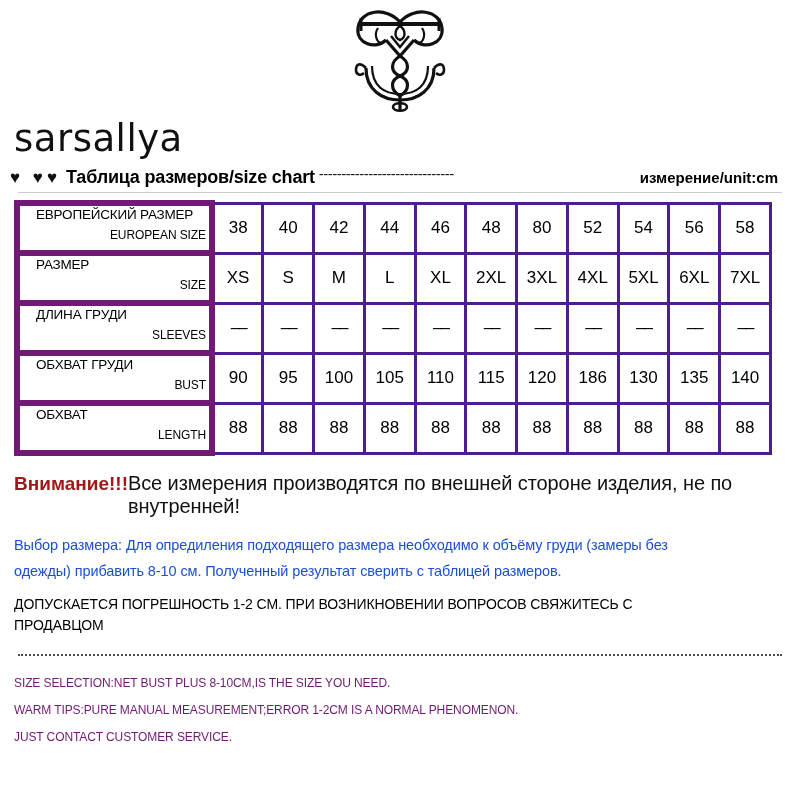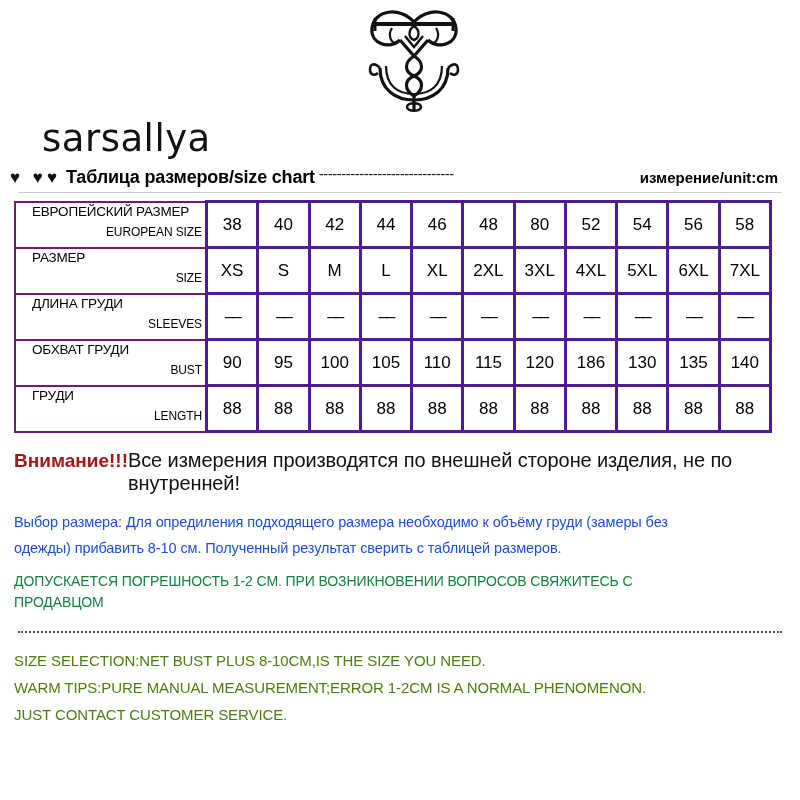--- a/index.html
+++ b/index.html
@@ -14,21 +14,20 @@
     font-family: "Liberation Sans", sans-serif;
     color: #000000;
     overflow: hidden;
     position: relative;
   }
 
   
   .brand {
     padding-top: 6px;
     text-align: center;
-    padding-left: 28px;
   }
   .brand-mark {
     display: block;
     margin: 0 auto;
   }
   .brand-name {
     margin-top: 2px;
     margin-left: 8px;
     text-align: left;
     font-size: 37px;
@@ -96,21 +95,21 @@
   table.size-table td {
     border: 3px solid #4c1d95;
     height: 41px;
     text-align: center;
     vertical-align: middle;
     font-size: 17px;
     color: #000000;
     padding: 0;
   }
   table.size-table td.rowhead {
-    border: 2px solid #701a75;
+    border: 6px solid #701a75;
     text-align: left;
     vertical-align: top;
     padding: 1px 3px 2px 16px;
     width: 170px;
   }
   .rh-ru {
     display: block;
     font-size: 13.5px;
     line-height: 15px;
     text-align: left;
@@ -156,38 +155,38 @@
     font-size: 14.5px;
     line-height: 26px;
     color: #1d4ed8;
     width: 700px;
     letter-spacing: -0.1px;
   }
   .note-caps {
     margin-top: 10px;
     font-size: 14px;
     line-height: 21px;
-    color: #15803d;
+    color: #000000;
     width: 700px;
     letter-spacing: -0.1px;
   }
 
   .rule-dotted {
     margin: 18px 18px 0 18px;
     height: 0;
     border-top: 2px dotted #4a4a4a;
   }
 
   .en-notes {
     margin: 14px 0 0 14px;
   }
   .en-line {
-    font-size: 15px;
+    font-size: 12px;
     line-height: 27px;
-    color: #4d7c0f;
+    color: #701a75;
     letter-spacing: -0.1px;
     white-space: nowrap;
   }
 </style>
 </head>
 <body>
 
 <div class="brand">
   <svg class="brand-mark" width="160" height="112" viewBox="0 0 160 112" aria-hidden="true">
     <g fill="none" stroke="#111111" stroke-width="3.2">
@@ -288,21 +287,21 @@
           <td>110</td>
           <td>115</td>
           <td>120</td>
           <td>186</td>
           <td>130</td>
           <td>135</td>
           <td>140</td>
         </tr>
         <tr>
           <td class="rowhead">
-            <span class="rh-ru">ГРУДИ</span>
+            <span class="rh-ru">ОБХВАТ</span>
             <span class="rh-en">LENGTH</span>
           </td>
           <td>88</td>
           <td>88</td>
           <td>88</td>
           <td>88</td>
           <td>88</td>
           <td>88</td>
           <td>88</td>
           <td>88</td>

